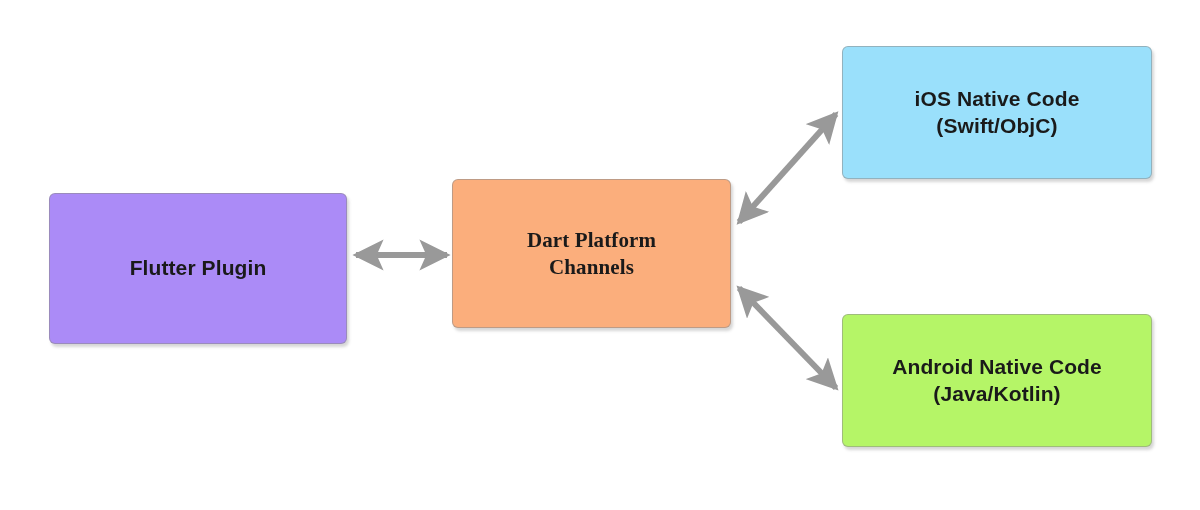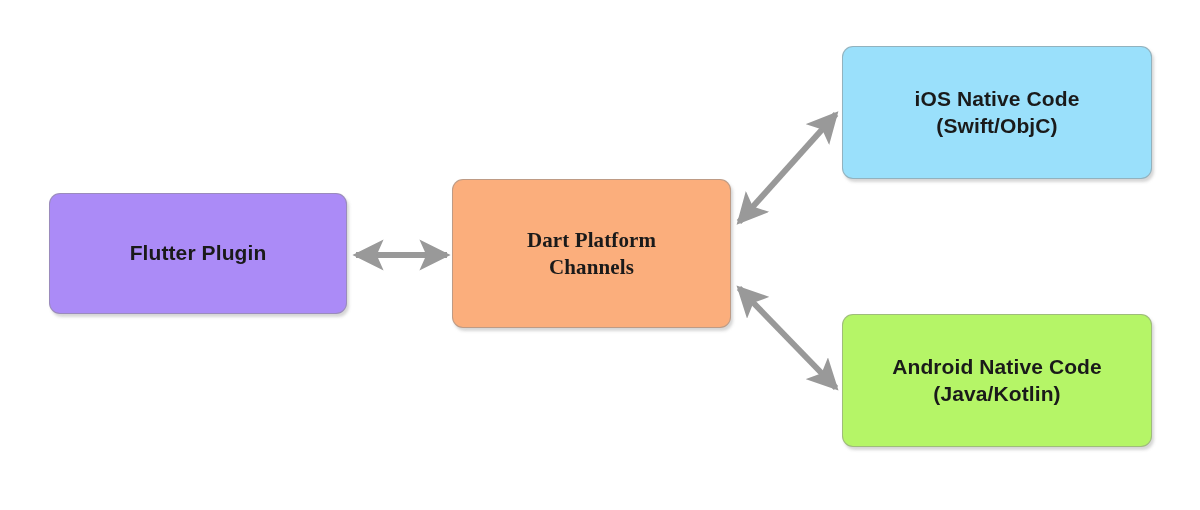--- a/index.html
+++ b/index.html
@@ -22,40 +22,40 @@
   #arrow-layer {
     position: absolute;
     left: 0;
     top: 0;
     width: 1200px;
     height: 510px;
   }
   .node {
     position: absolute;
     box-sizing: border-box;
-    border-radius: 11px;
+    border-radius: 6px;
     border: 1px solid rgba(140,140,140,0.55);
     box-shadow: 2px 3px 3px rgba(120,120,120,0.30);
     display: flex;
     align-items: center;
     justify-content: center;
     text-align: center;
     z-index: 2;
   }
   .node-label {
     font-size: 21px;
     font-weight: bold;
     color: #1a1a1a;
     line-height: 1.25;
     letter-spacing: 0.1px;
     padding: 0 10px;
     white-space: pre-line;
   }
   #node-flutter-plugin {
-    left: 49px;  top: 193px;  width: 298px;  height: 121px;
+    left: 49px;  top: 193px;  width: 298px;  height: 151px;
     background: #ab8bf7;
   }
   #node-dart-platform-channels {
     left: 452px; top: 179px;  width: 279px;  height: 149px;
     background: #fbae7c;
     font-family: Liberation Serif, serif;
   }
   #node-ios-native-code {
     left: 842px; top: 46px;   width: 310px;  height: 133px;
     background: #9ae0fb;

